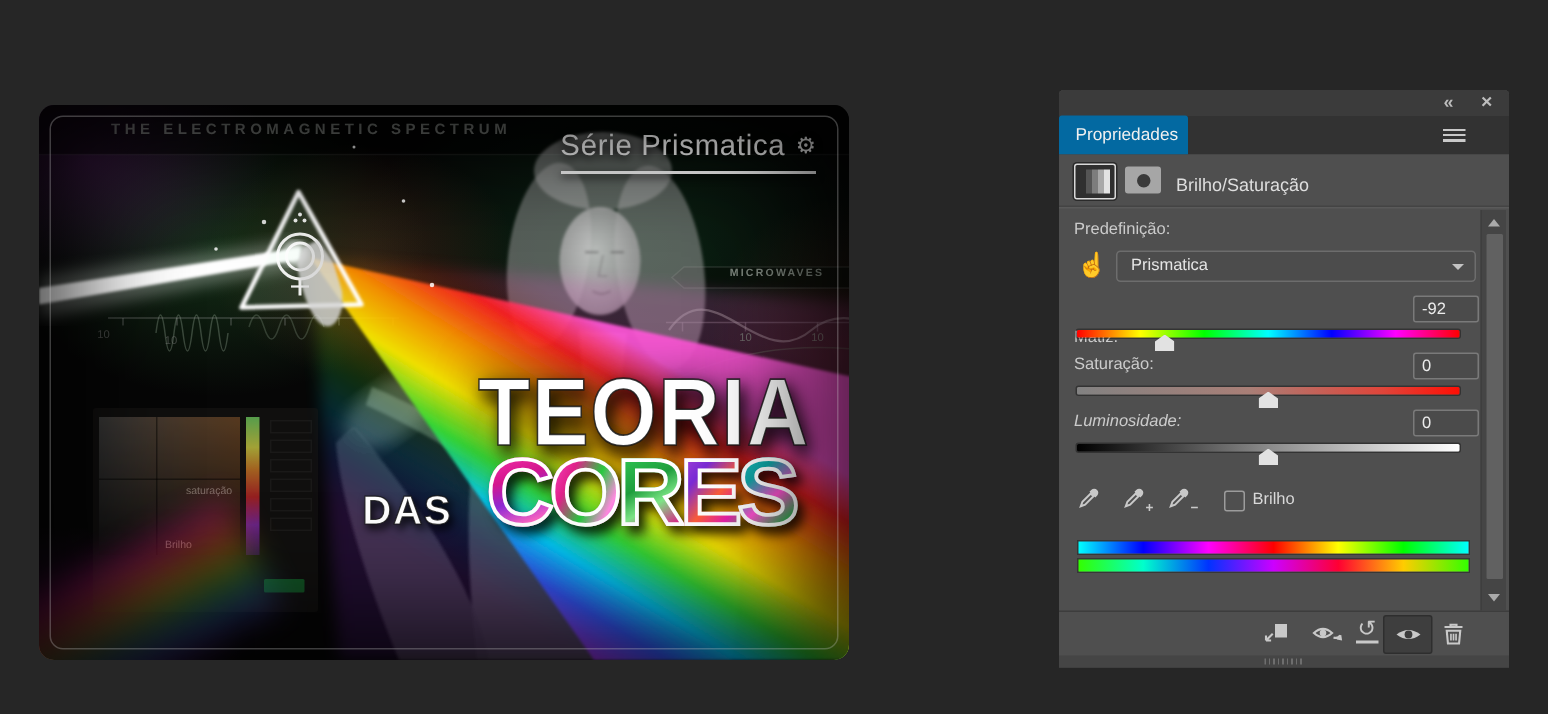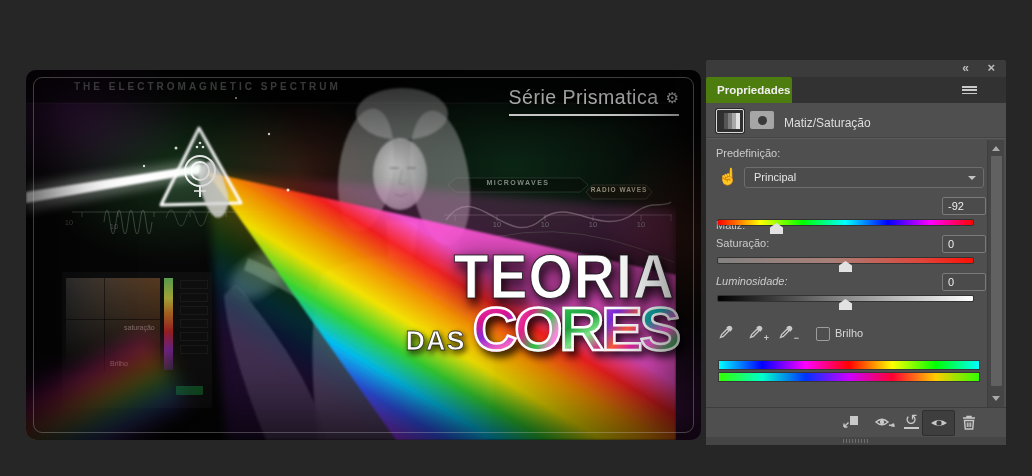--- a/index.html
+++ b/index.html
@@ -1,21 +1,21 @@
 <!DOCTYPE html>
 <html><head>
 <meta charset="utf-8">
 <style>
   html,body{margin:0;padding:0;background:#262626;}
   .stage{position:relative;width:1032px;height:476px;background:#262626;overflow:hidden;
          font-family:"Liberation Sans",sans-serif;-webkit-font-smoothing:antialiased;}
   .abs{position:absolute;}
 
   
-  .canvas{position:absolute;left:26px;top:70px;width:675px;height:370px;border-radius:10px;overflow:hidden;
+  .canvas{position:absolute;left:26px;top:70px;width:540px;height:370px;border-radius:10px;overflow:hidden;
     background:
       radial-gradient(ellipse 180px 120px at 6% 10%, rgba(120,40,140,.38), transparent 70%),
       radial-gradient(ellipse 200px 140px at 22% 26%, rgba(45,125,55,.34), transparent 70%),
       radial-gradient(ellipse 160px 120px at 40% 28%, rgba(150,70,45,.30), transparent 65%),
       radial-gradient(ellipse 260px 160px at 72% 26%, rgba(20,90,45,.38), transparent 70%),
       radial-gradient(ellipse 140px 160px at 99% 45%, rgba(130,55,40,.32), transparent 65%),
       radial-gradient(ellipse 200px 150px at 62% 58%, rgba(120,30,130,.25), transparent 65%),
       radial-gradient(ellipse 220px 150px at 97% 93%, rgba(150,40,160,.38), transparent 65%),
       radial-gradient(ellipse 200px 130px at 3% 97%, rgba(130,30,140,.30), transparent 60%),
       #060606;}
@@ -25,21 +25,21 @@
 
   .em-header{left:48px;top:11px;font-size:10px;font-weight:bold;letter-spacing:3px;color:rgba(165,170,165,.62);}
   .serie{right:22px;top:16px;display:flex;align-items:center;gap:7px;border-bottom:2.5px solid #fff;padding-bottom:5px;
          filter:drop-shadow(0 2px 3px rgba(0,0,0,.9));}
   .serie .txt{font-size:19.5px;font-weight:normal;letter-spacing:.5px;color:#fff;}
   .serie .gear{font-size:15px;color:#fff;line-height:1;}
 
   .teoria{right:26px;top:174px;font-size:57px;font-weight:bold;letter-spacing:1px;color:#fff;line-height:1;
           transform:scaleY(1.12);transform-origin:top right;-webkit-text-stroke:1px rgba(22,22,22,.85);
           filter:drop-shadow(3px 5px 5px rgba(0,0,0,.9)) drop-shadow(0 0 14px rgba(0,0,0,.6));}
-  .line2{right:20px;top:228px;display:flex;align-items:baseline;gap:10px;}
+  .line2{right:33px;top:228px;display:flex;align-items:baseline;gap:26px;}
   .das{font-size:27px;font-weight:bold;color:#fff;letter-spacing:1px;-webkit-text-stroke:.8px rgba(20,20,20,.8);
        filter:drop-shadow(2px 3px 3px rgba(0,0,0,.9));}
   .cores{display:flex;filter:drop-shadow(4px 5px 4px rgba(0,0,0,.85));}
   .cores span{font-size:62px;line-height:1;font-weight:bold;-webkit-text-stroke:2.5px #fff;color:transparent;
               -webkit-background-clip:text;background-clip:text;margin-left:-3px;}
   .L0{background-image:linear-gradient(160deg,#ff3db0 0%,#d4158f 35%,#8f2bd6 55%,#ff66c4 78%,#28a745 96%);}
   .L1{background-image:linear-gradient(115deg,#ff4fd0 0%,#e0218a 30%,#27c93f 55%,#ff8ae0 76%,#b02bd6 100%);}
   .L2{background-image:linear-gradient(150deg,#34d058 0%,#1f9e3d 40%,#7ee787 60%,#e0218a 85%,#2bb24c 100%);}
   .L3{background-image:linear-gradient(130deg,#b54bd8 0%,#7a2bd6 30%,#ff5e3a 55%,#e91fae 76%,#3fbf5a 100%);}
   .L4{background-image:linear-gradient(140deg,#19c1c1 0%,#0fa3a3 30%,#ff4fd0 55%,#2bb24c 80%,#8f2bd6 100%);}
@@ -68,21 +68,21 @@
   .picker .row{height:7px;margin-bottom:4px;border:1px solid rgba(255,255,255,.14);opacity:.35;}
   .picker .btn{position:absolute;left:114px;top:114px;width:27px;height:9px;background:#17933b;opacity:.6;border-radius:1px;}
 
   
   .panel{position:absolute;left:706px;top:60px;width:300px;height:385px;background:#4f4f4f;border-radius:3px 3px 0 0;
          font-size:11px;color:#d6d6d6;}
   .p-top{position:absolute;left:0;top:0;width:300px;height:17px;background:#3b3b3b;border-radius:3px 3px 0 0;}
   .p-collapse{position:absolute;right:38px;top:1px;color:#bdbdbd;font-size:12px;font-weight:bold;letter-spacing:-1px;cursor:default;}
   .p-close{position:absolute;right:11px;top:0px;color:#bdbdbd;font-size:13px;font-weight:bold;}
   .p-tabs{position:absolute;left:0;top:17px;width:300px;height:26px;background:#323232;}
-  .p-tab{position:absolute;left:0;top:0;width:86px;height:26px;background:#4d7c0f;color:#f0f0f0;font-weight:bold;
+  .p-tab{position:absolute;left:0;top:0;width:86px;height:26px;background:#0369a1;color:#f0f0f0;font-weight:normal;
          font-size:11.5px;line-height:26px;padding-left:11px;box-sizing:border-box;border-radius:2px 2px 0 0;}
   .p-menu{position:absolute;right:29px;top:9px;width:15px;height:9px;
           background:repeating-linear-gradient(#c9c9c9 0 1.6px,transparent 1.6px 3.4px);}
   .p-body{position:absolute;left:0;top:43px;width:300px;height:304px;background:#4f4f4f;}
   .badge-hue{position:absolute;left:10px;top:6px;width:26px;height:22px;border:1px solid #d9d9d9;border-radius:2px;
              background:#2f2f2f;box-shadow:0 0 0 1px #2a2a2a;}
   .badge-hue i{position:absolute;inset:3px;display:block;
     background:linear-gradient(90deg,#303030 0 20%,#555 20% 40%,#7d7d7d 40% 60%,#a8a8a8 60% 80%,#e2e2e2 80% 100%);}
   .badge-mask{position:absolute;left:44px;top:8px;width:24px;height:18px;background:#a6a6a6;border-radius:2px;}
   .badge-mask i{position:absolute;left:7.5px;top:4.5px;width:9px;height:9px;border-radius:50%;background:#3a3a3a;display:block;}
@@ -294,28 +294,28 @@
       <div class="p-menu"></div>
     </div>
 
     <div class="p-body">
       <div class="badge-hue">
           <i></i>
         </div>
       <div class="badge-mask">
           <i></i>
         </div>
-      <div class="adj-title">Matiz/Saturação</div>
+      <div class="adj-title">Brilho/Saturação</div>
       <div class="p-div1"></div>
 
       <div class="abs lab" style="left:10px;top:44px;">Predefinição:</div>
 
       <span class="hand">☝</span>
       <div class="dd" style="left:38px;top:64px;width:240px;height:21px;line-height:19px;">
-        <span>Principal</span>
+        <span>Prismatica</span>
         <span class="chev" style="top:8px;"></span>
       </div>
 
       <div class="abs lab" style="left:10px;top:96px;margin-top:20px;">Matiz:</div>
       <div class="valbox" style="top:94px;">-92</div>
       <div class="track hue" style="top:117px;"></div>
       <div class="thumb" style="left:64px;top:120px;"></div>
 
       <div class="abs lab" style="left:10px;top:134px;">Saturação:</div>
       <div class="valbox" style="top:132px;">0</div>

